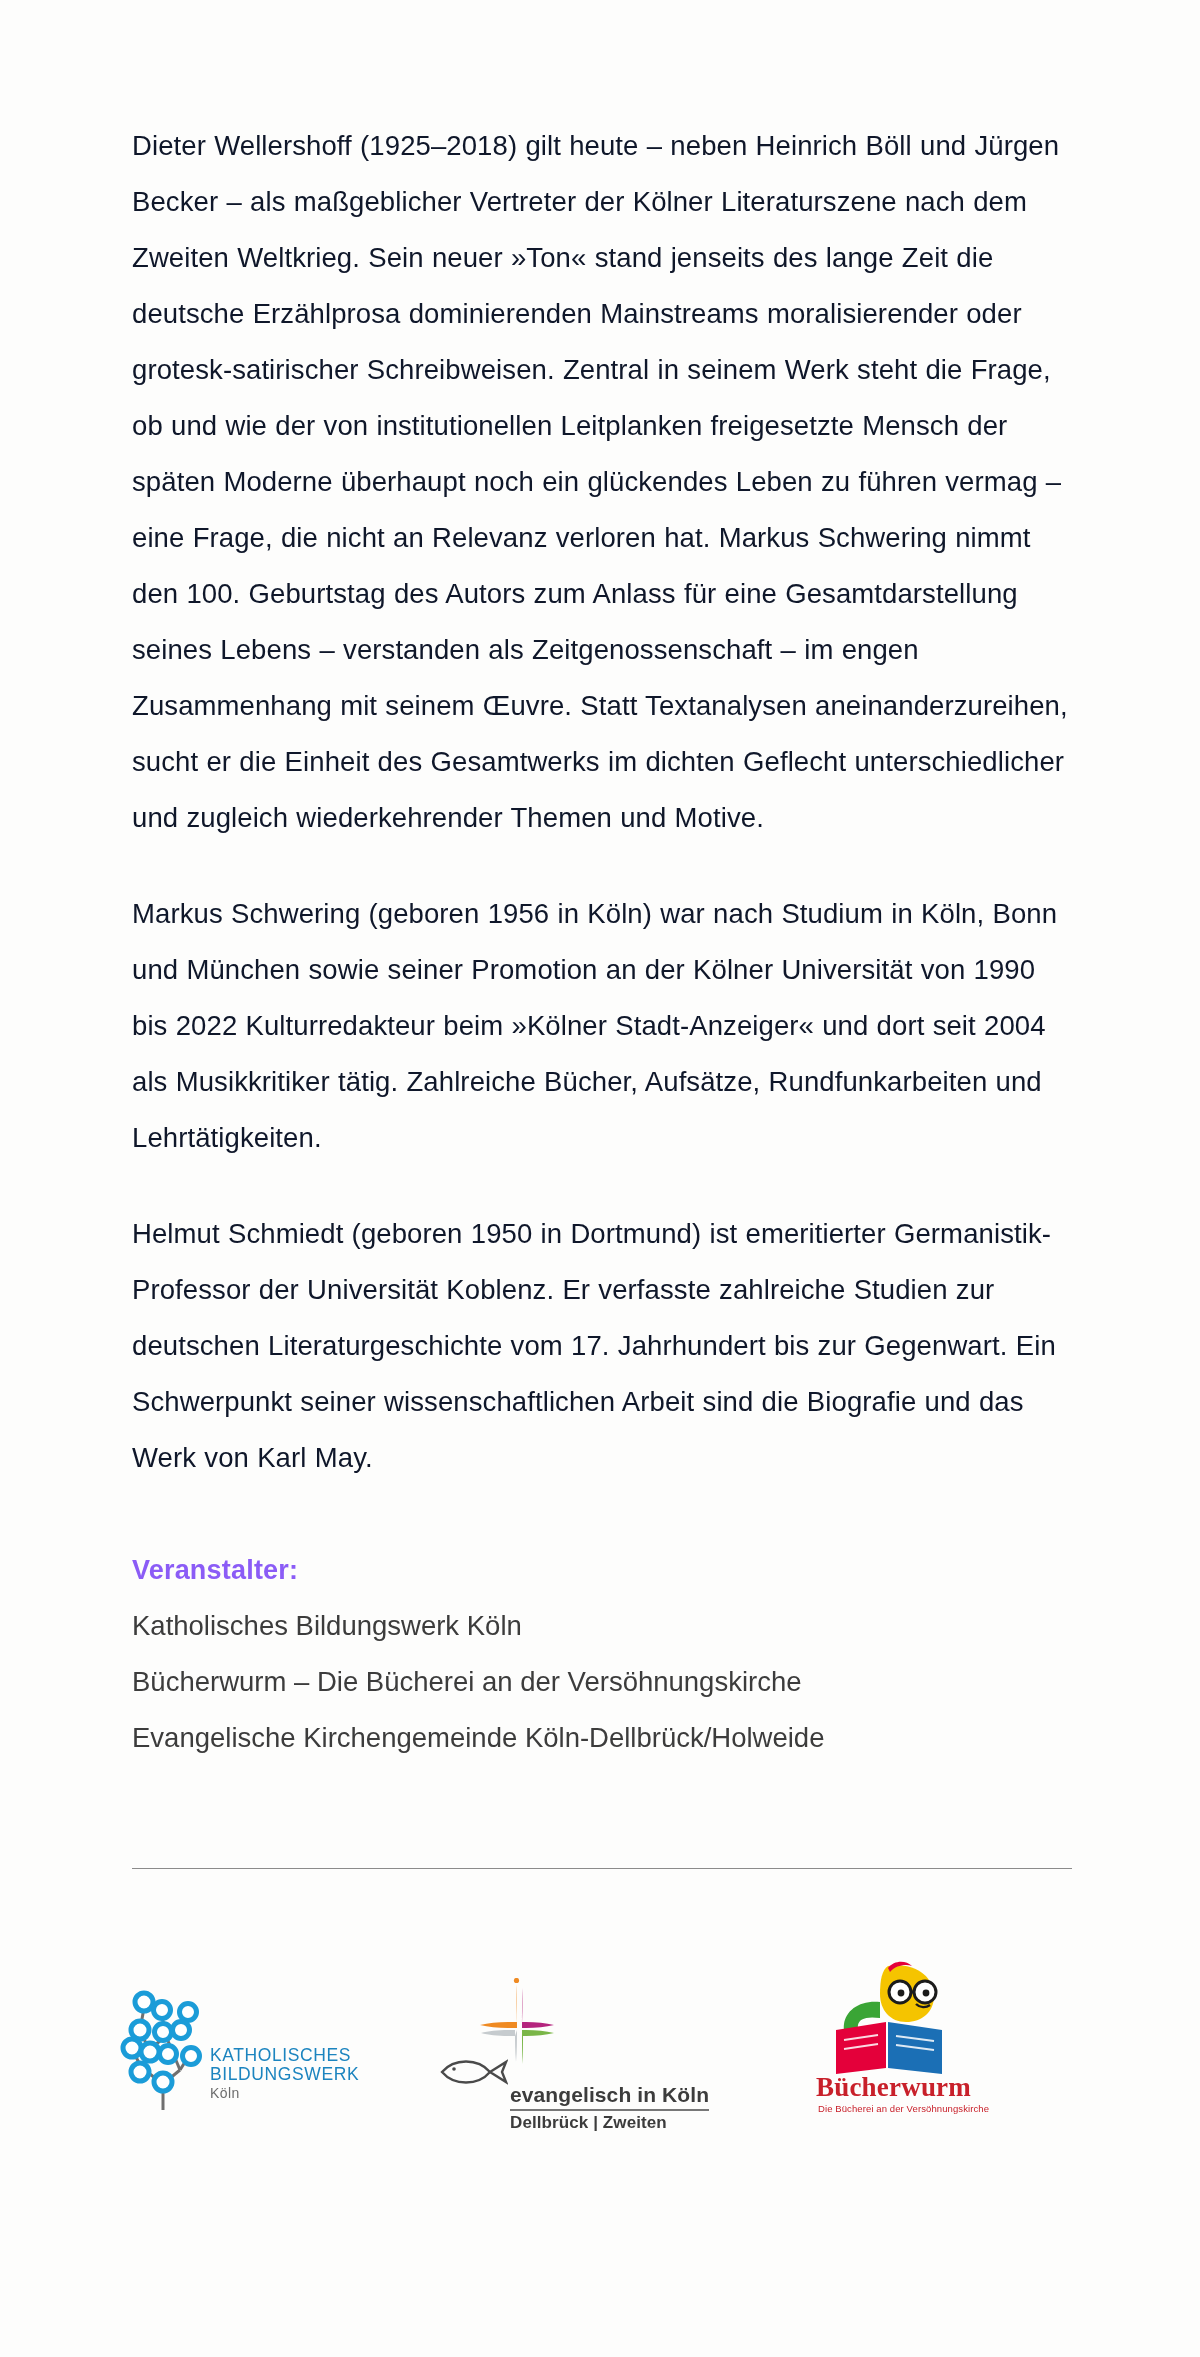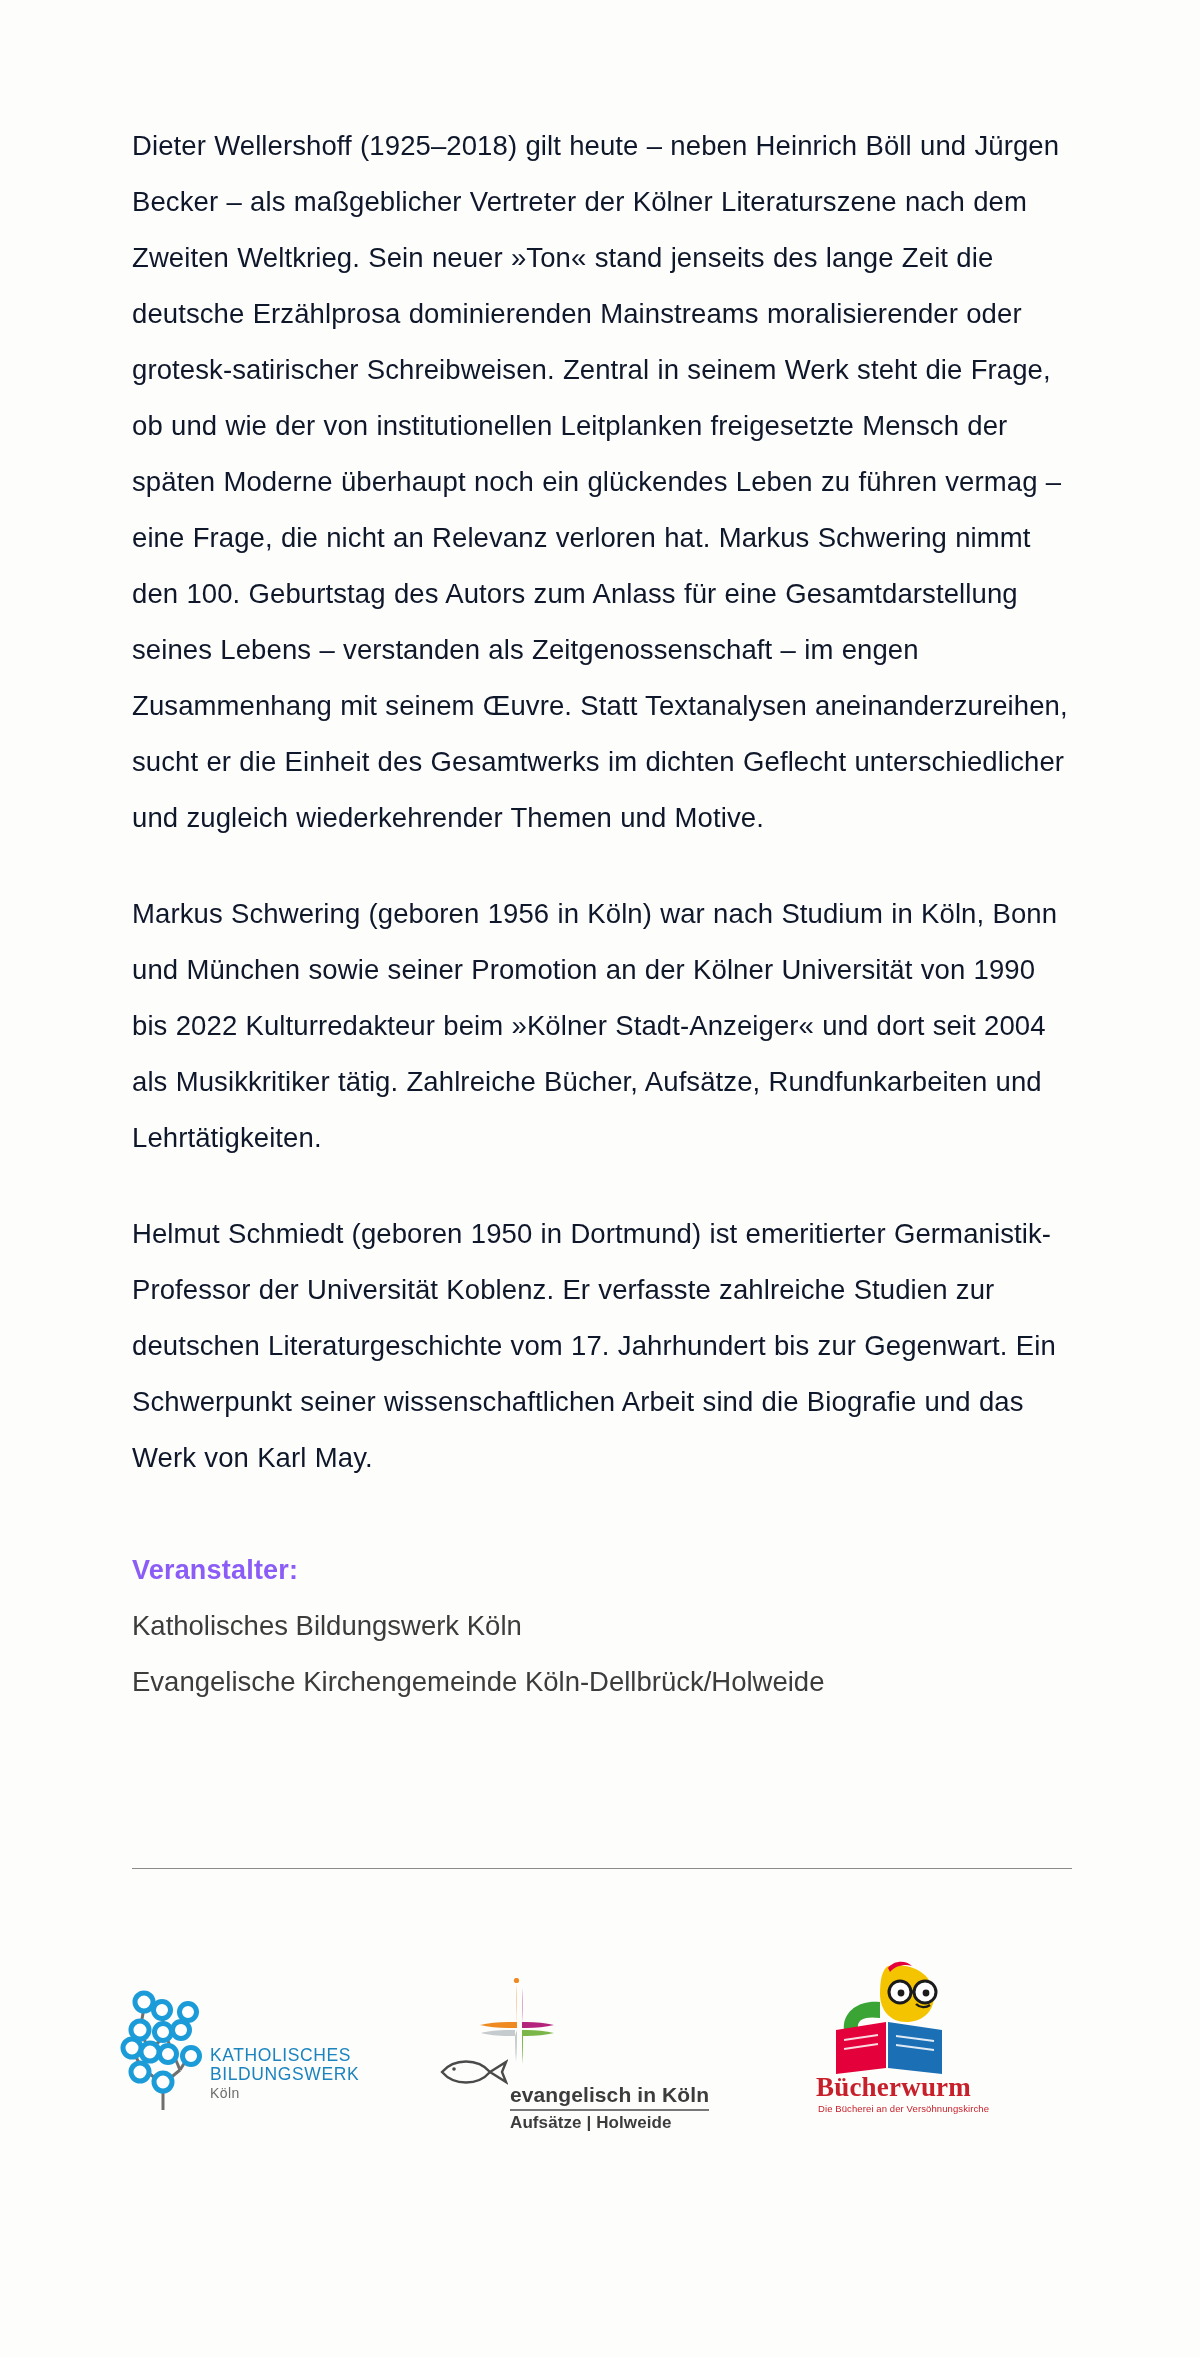--- a/index.html
+++ b/index.html
@@ -143,20 +143,21 @@
 
     <p class="body-par">Dieter Wellershoff (1925–2018) gilt heute – neben Heinrich Böll und Jürgen Becker – als maßgeblicher Vertreter der Kölner Literaturszene nach dem Zweiten Weltkrieg. Sein neuer »Ton« stand jenseits des lange Zeit die deutsche Erzählprosa dominie­renden Mainstreams moralisierender oder grotesk-satirischer Schreibweisen. Zentral in seinem Werk steht die Frage, ob und wie der von institutionellen Leitplanken freigesetzte Mensch der späten Moderne überhaupt noch ein glückendes Leben zu führen vermag – eine Frage, die nicht an Relevanz verloren hat. Markus Schwering nimmt den 100. Geburtstag des Autors zum Anlass für eine Gesamtdarstellung seines Lebens – verstanden als Zeit­genossenschaft – im engen Zusammenhang mit seinem Œuvre. Statt Textanalysen aneinanderzureihen, sucht er die Einheit des Gesamtwerks im dichten Geflecht unterschiedlicher und zugleich wiederkehrender Themen und Motive.</p>
 
     <p class="body-par">Markus Schwering (geboren 1956 in Köln) war nach Studium in Köln, Bonn und München sowie seiner Promotion an der Kölner Universität von 1990 bis 2022 Kulturredakteur beim »Kölner Stadt-Anzeiger« und dort seit 2004 als Musikkritiker tätig. Zahl­reiche Bücher, Aufsätze, Rundfunkarbeiten und Lehrtätigkeiten.</p>
 
     <p class="body-par tight">Helmut Schmiedt (geboren 1950 in Dortmund) ist emeritierter Germanistik-Professor der Universität Koblenz. Er verfasste zahlreiche Studien zur deutschen Literaturgeschichte vom 17. Jahrhundert bis zur Gegenwart. Ein Schwerpunkt seiner wissen­schaftlichen Arbeit sind die Biografie und das Werk von Karl May.</p>
 
     <div class="veranstalter-block">
       <div class="veranstalter-head">Veranstalter:</div>
       <div class="veranstalter-line">Katholisches Bildungswerk Köln</div>
+      <div class="veranstalter-line">Bücherwurm – Die Bücherei an der Versöhnungskirche</div>
       <div class="veranstalter-line">Evangelische Kirchengemeinde Köln-Dellbrück/Holweide</div>
     </div>
   </div>
 
   <div class="divider"></div>
 
   <div class="logos">
 
     <div class="logo logo-kbw">
       <svg class="kbw-mark" viewBox="0 0 90 140">
@@ -207,21 +208,21 @@
         <path d="M45 52 L48 52 C58 52 68 53 76 55 C68 57 58 58 48 58 L45 58 C45 68 45 76 45 86 C44 76 44 64 44 52 Z" fill="#7ab648"></path>
       </svg>
       <svg class="ev-fish" viewBox="0 0 70 36">
         <path d="M4 18 C16 4 40 4 52 18 C40 32 16 32 4 18 Z" fill="none" stroke="#4a4a4a" stroke-width="2.4"></path>
         <path d="M52 18 L68 8 L64 18 L68 28 Z" fill="none" stroke="#4a4a4a" stroke-width="2.4"></path>
         <circle cx="16" cy="15" r="1.8" fill="#4a4a4a"></circle>
       </svg>
       <div class="ev-text">
         <div class="ev-t1">evangelisch in Köln</div>
         <div class="ev-rule"></div>
-        <div class="ev-t2">Aufsätze | Holweide</div>
+        <div class="ev-t2">Dellbrück | Zweiten</div>
       </div>
     </div>
 
     <div class="logo logo-bw">
       <svg class="bw-art" viewBox="0 0 130 118">
 
         <path d="M58 6 C84 2 104 16 104 36 C104 52 92 62 76 62 C60 62 50 50 50 34 C50 20 52 10 58 6 Z" fill="#f5c400"></path>
 
         <path d="M58 8 C64 0 76 0 82 6 C76 4 66 5 60 12 Z" fill="#e4003a"></path>
 

